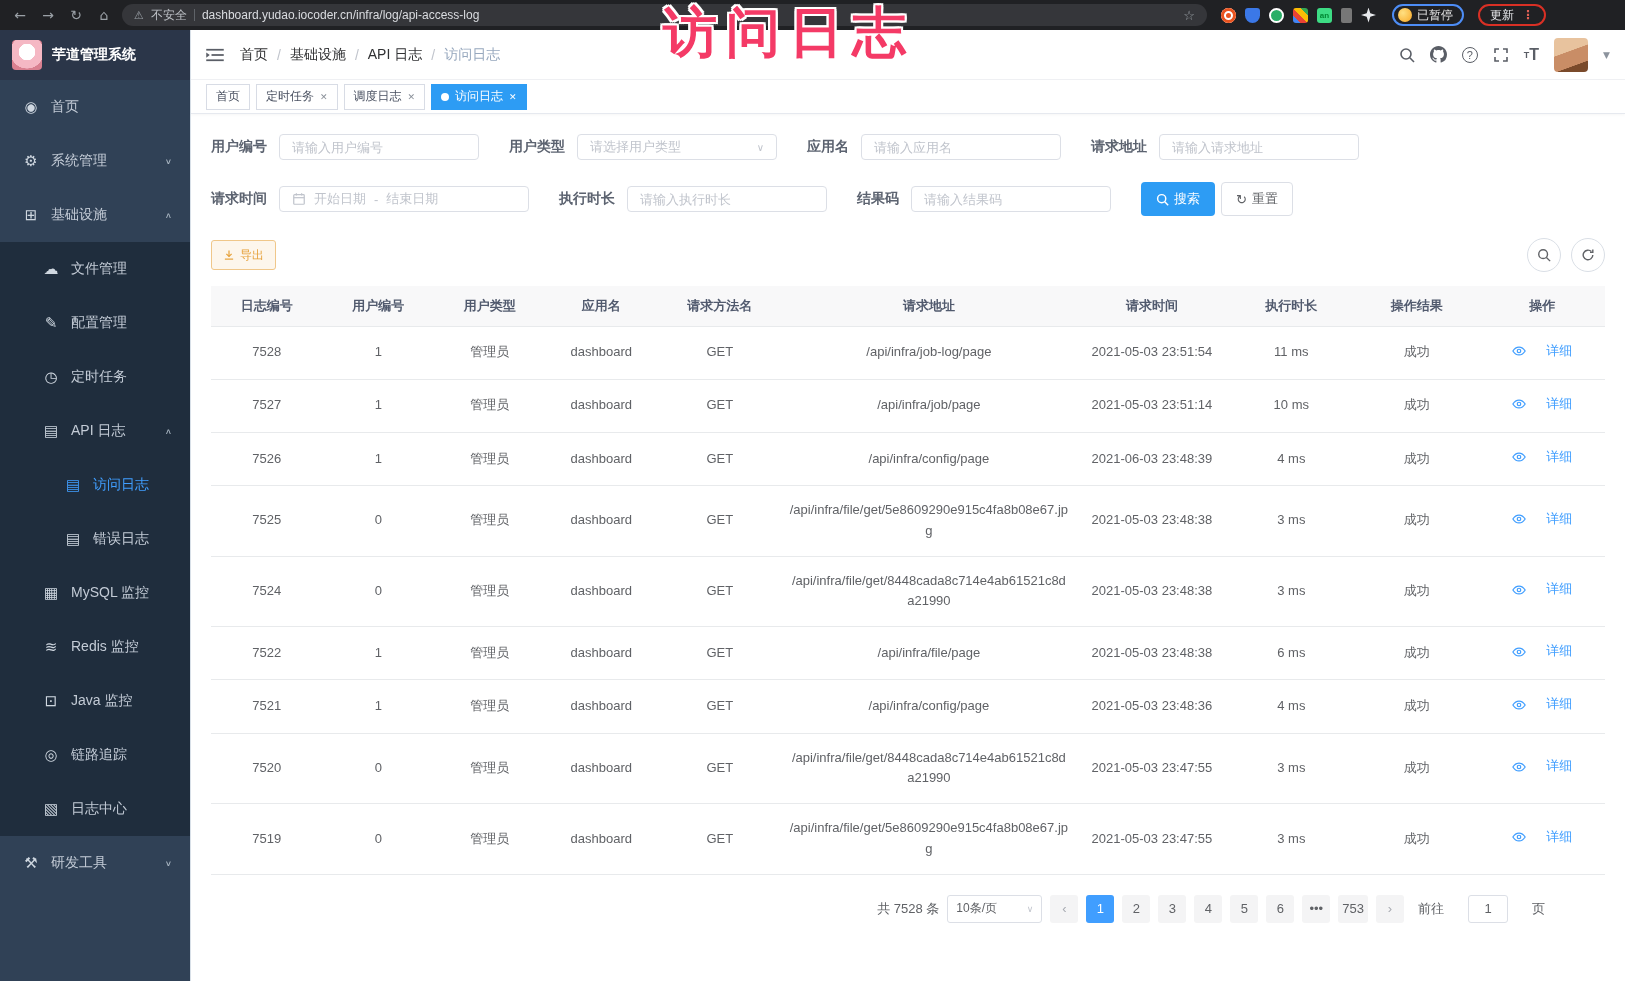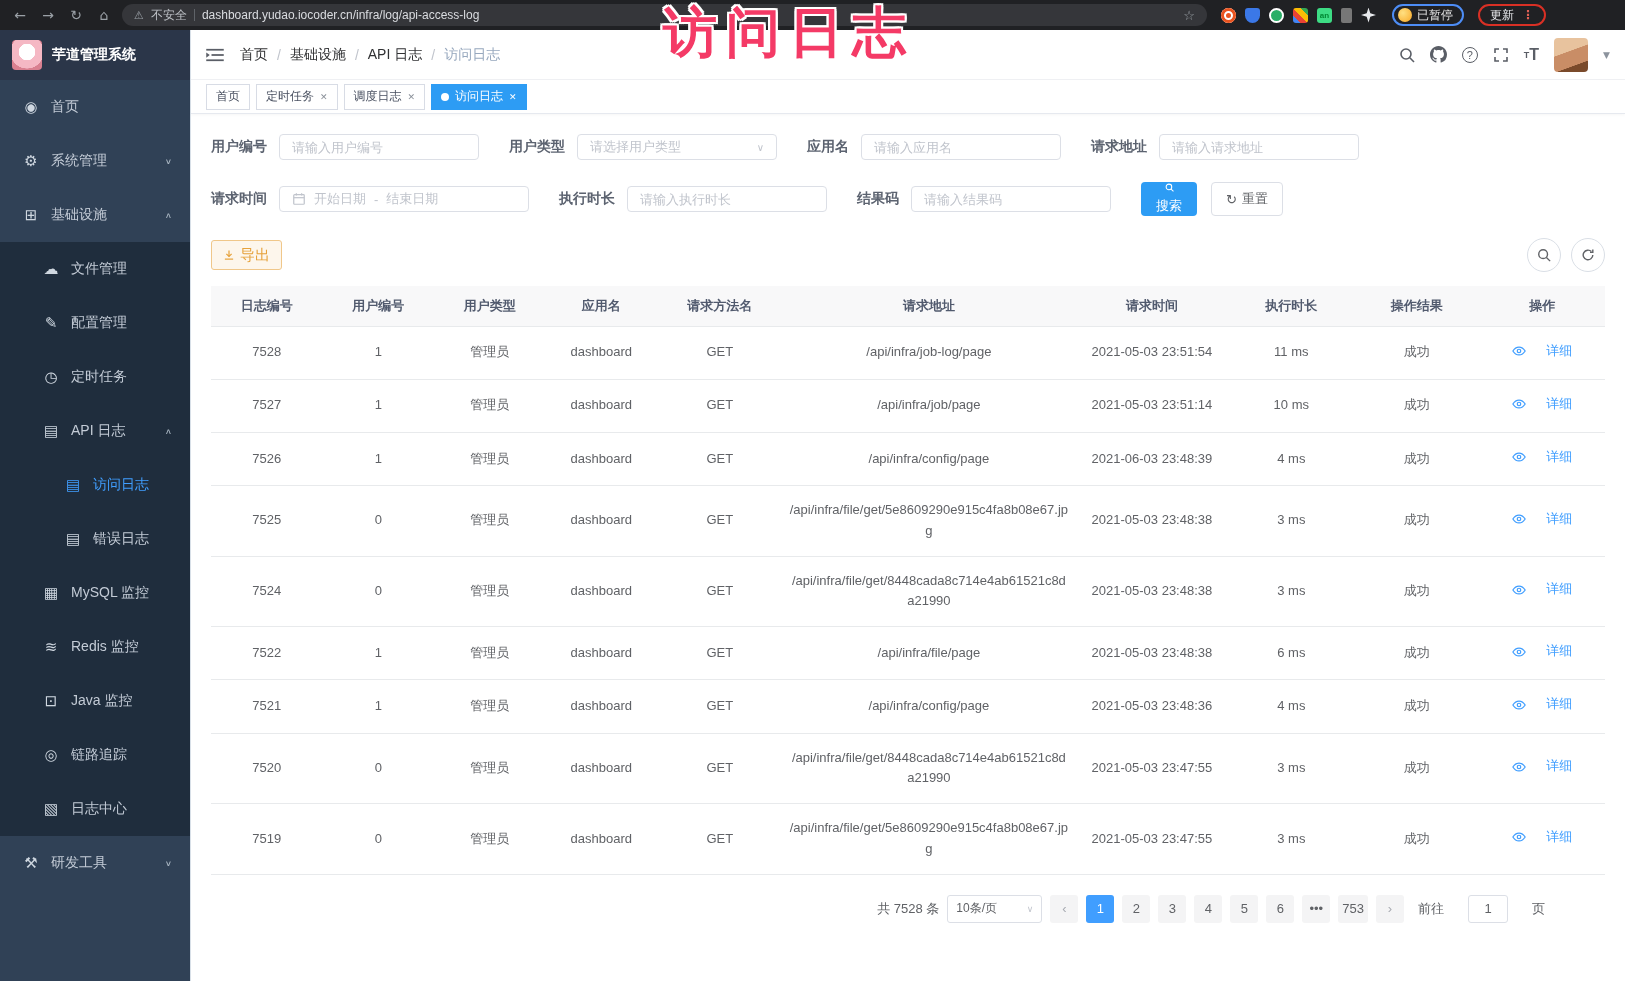--- a/index.html
+++ b/index.html
@@ -89,21 +89,21 @@
   input.f-input::placeholder { color:#c0c4cc; }
   .f-select { width:200px; cursor:pointer; }
   .f-select .sel-arrow { margin-left:auto; font-size:10px; color:#c0c4cc; }
   .f-range { width:250px; gap:8px; }
   .f-range .rangesep { color:#c0c4cc; }
   .btn { height:34px; border-radius:4px; font-size:13px; display:inline-flex; align-items:center;
     gap:5px; padding:0 14px; cursor:pointer; border:1px solid transparent; }
   .btn-primary { background:#2d9cf4; color:#fff; }
   .btn-plain { background:#fff; border-color:#dcdfe6; color:#606266; }
   .toolbar-row { display:flex; align-items:center; justify-content:space-between; margin-bottom:14px; }
-  .btn-export { height:30px; padding:0 11px; font-size:15px; border-radius:3px; background:#fdf6ec;
+  .btn-export { height:30px; padding:0 11px; font-size:12px; border-radius:3px; background:#fdf6ec;
     border:1px solid #f0c78a; color:#e6a23c; display:inline-flex; align-items:center; gap:5px; cursor:pointer; }
   .tool-circles { display:flex; gap:10px; }
   .circle-btn { width:34px; height:34px; border-radius:50%; border:1px solid #dadfe6; color:#606266;
     display:flex; align-items:center; justify-content:center; cursor:pointer; background:#fff; }
 
   
   table.log-table { width:100%; border-collapse:collapse; table-layout:fixed; font-size:13px; color:#606266; }
   .log-table th { background:#f8f8f9; color:#515a6e; font-weight:bold; height:40px;
     border-bottom:1px solid #e8eaec; padding:0 4px; }
   .log-table td { text-align:center; padding:14px 6px; border-bottom:1px solid #e8eaec;
@@ -334,21 +334,21 @@
               <line x1="11" y1="1.5" x2="11" y2="4"></line>
             </svg>
           <span>开始日期</span>
           <span class="rangesep">-</span>
           <span>结束日期</span>
         </div>
         <span class="f-label">执行时长</span>
         <input class="f-input" placeholder="请输入执行时长" style="">
         <span class="f-label">结果码</span>
         <input class="f-input" placeholder="请输入结果码" style="">
-        <button class="btn btn-primary" style="margin-right:14px;flex-direction:column;">
+        <button class="btn btn-primary" style="margin-right:6px;">
           <svg width="13" height="13" viewBox="0 0 16 16" fill="none" stroke="#fff" stroke-width="1.8">
               <circle cx="7" cy="7" r="5"></circle>
               <line x1="10.8" y1="10.8" x2="15" y2="15"></line>
             </svg>
           <span>搜索</span>
         </button>
         <button class="btn btn-plain">
           <span class="ic">↻</span>
           <span>重置</span>
         </button>

